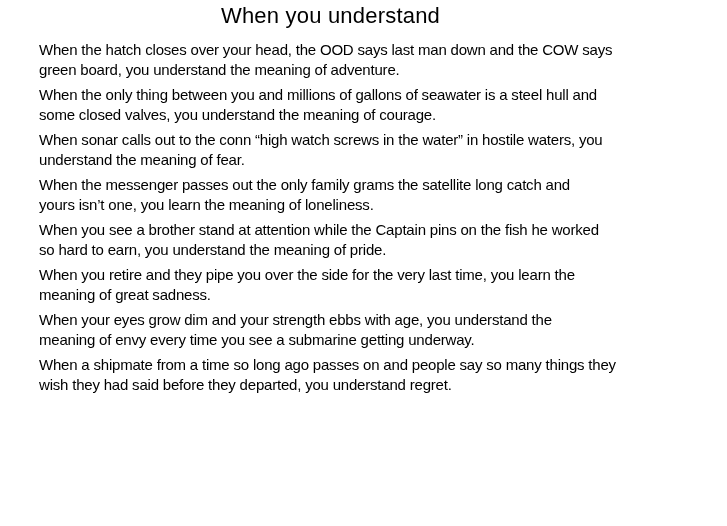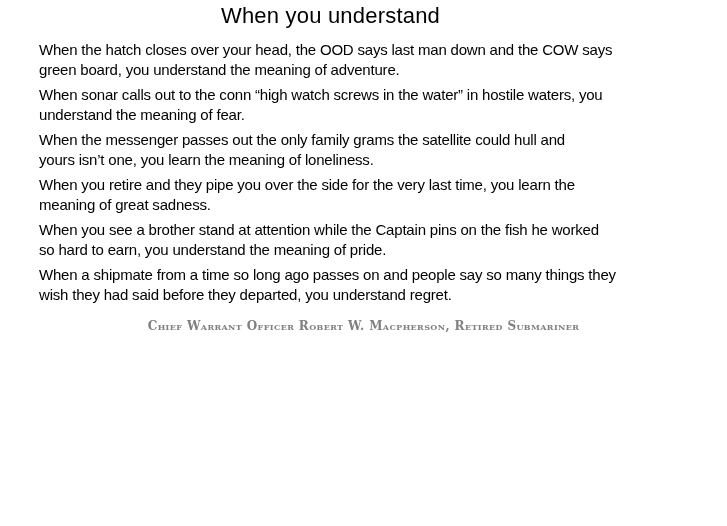--- a/index.html
+++ b/index.html
@@ -52,25 +52,28 @@
   }
 </style>
 </head>
 <body>
 
 <div class="slide" style="background: rgb(255, 255, 255);">
   <h1 class="slide-title">When you understand</h1>
   <div class="content">
     <p>When the hatch closes over your head, the OOD says last man down and the COW says
 green board, you understand the meaning of adventure.</p>
+    <p>When the only thing between you and millions of gallons of seawater is a steel hull and
+some closed valves, you understand the meaning of courage.</p>
     <p>When sonar calls out to the conn “high watch screws in the water” in hostile waters, you
 understand the meaning of fear.</p>
-    <p>When the messenger passes out the only family grams the satellite could hull and
+    <p>When the messenger passes out the only family grams the satellite long catch and
 yours isn’t one, you learn the meaning of loneliness.</p>
+    <p>When you see a brother stand at attention while the Captain pins on the fish he worked
+so hard to earn, you understand the meaning of pride.</p>
     <p>When you retire and they pipe you over the side for the very last time, you learn the
 meaning of great sadness.</p>
-    <p>When you see a brother stand at attention while the Captain pins on the fish he worked
-so hard to earn, you understand the meaning of pride.</p>
+    <p>When your eyes grow dim and your strength ebbs with age, you understand the
+meaning of envy every time you see a submarine getting underway.</p>
     <p>When a shipmate from a time so long ago passes on and people say so many things they
 wish they had said before they departed, you understand regret.</p>
   </div>
-  <div class="attribution" style="color: rgb(128, 128, 128);">Chief Warrant Officer Robert W. Macpherson, Retired Submariner</div>
 </div>
 
 </body></html>

